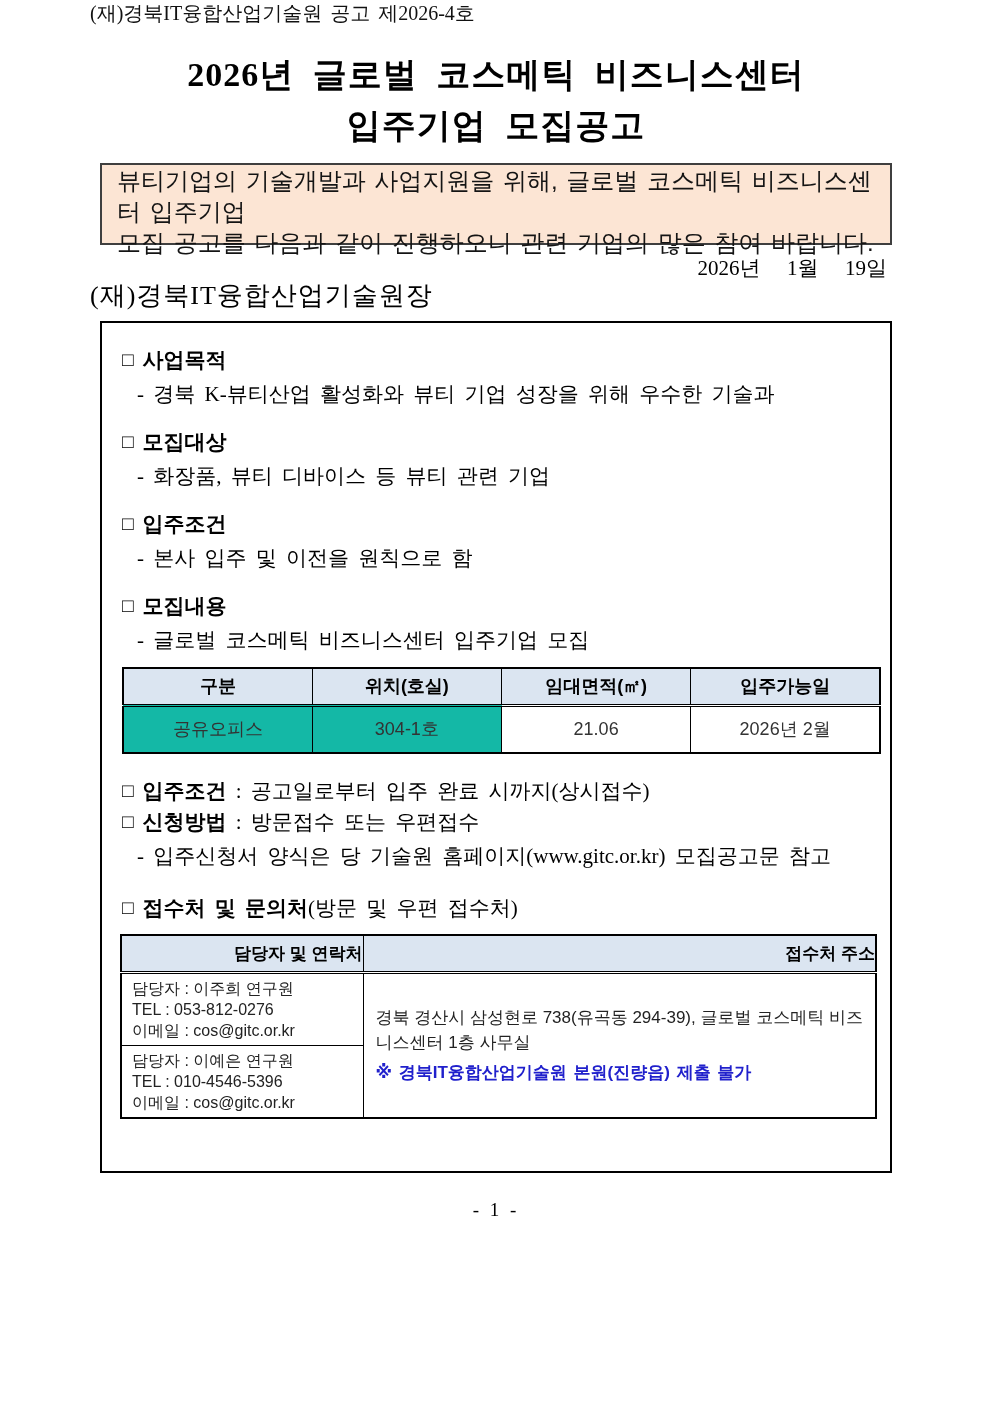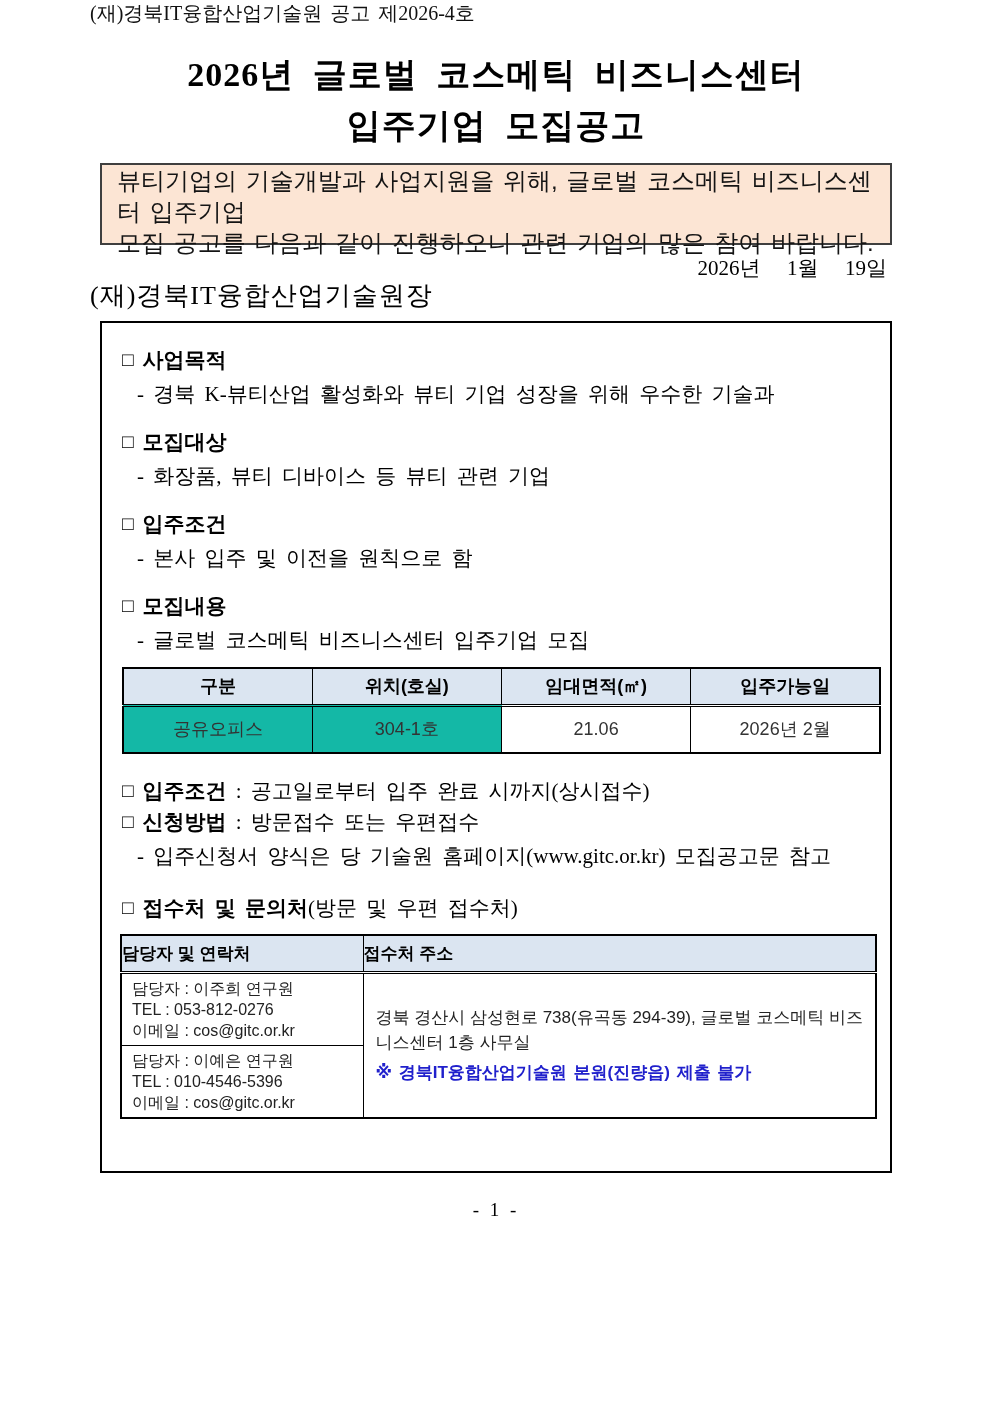--- a/index.html
+++ b/index.html
@@ -121,21 +121,21 @@
   }
   .contact-table th, .contact-table td {
     border: 1px solid #000;
     vertical-align: middle;
   }
   .contact-table th {
     height: 37px;
     background: #dbe5f1;
     font-weight: bold;
     font-size: 17px;
-    text-align: left;
+    text-align: right;
     border-bottom: 3px double #000;
   }
   .contact-table td.person {
     height: 72px;
     padding: 4px 10px;
     line-height: 21px;
     color: #222;
   }
   .contact-table td.addr-cell {
     padding: 8px 12px;

